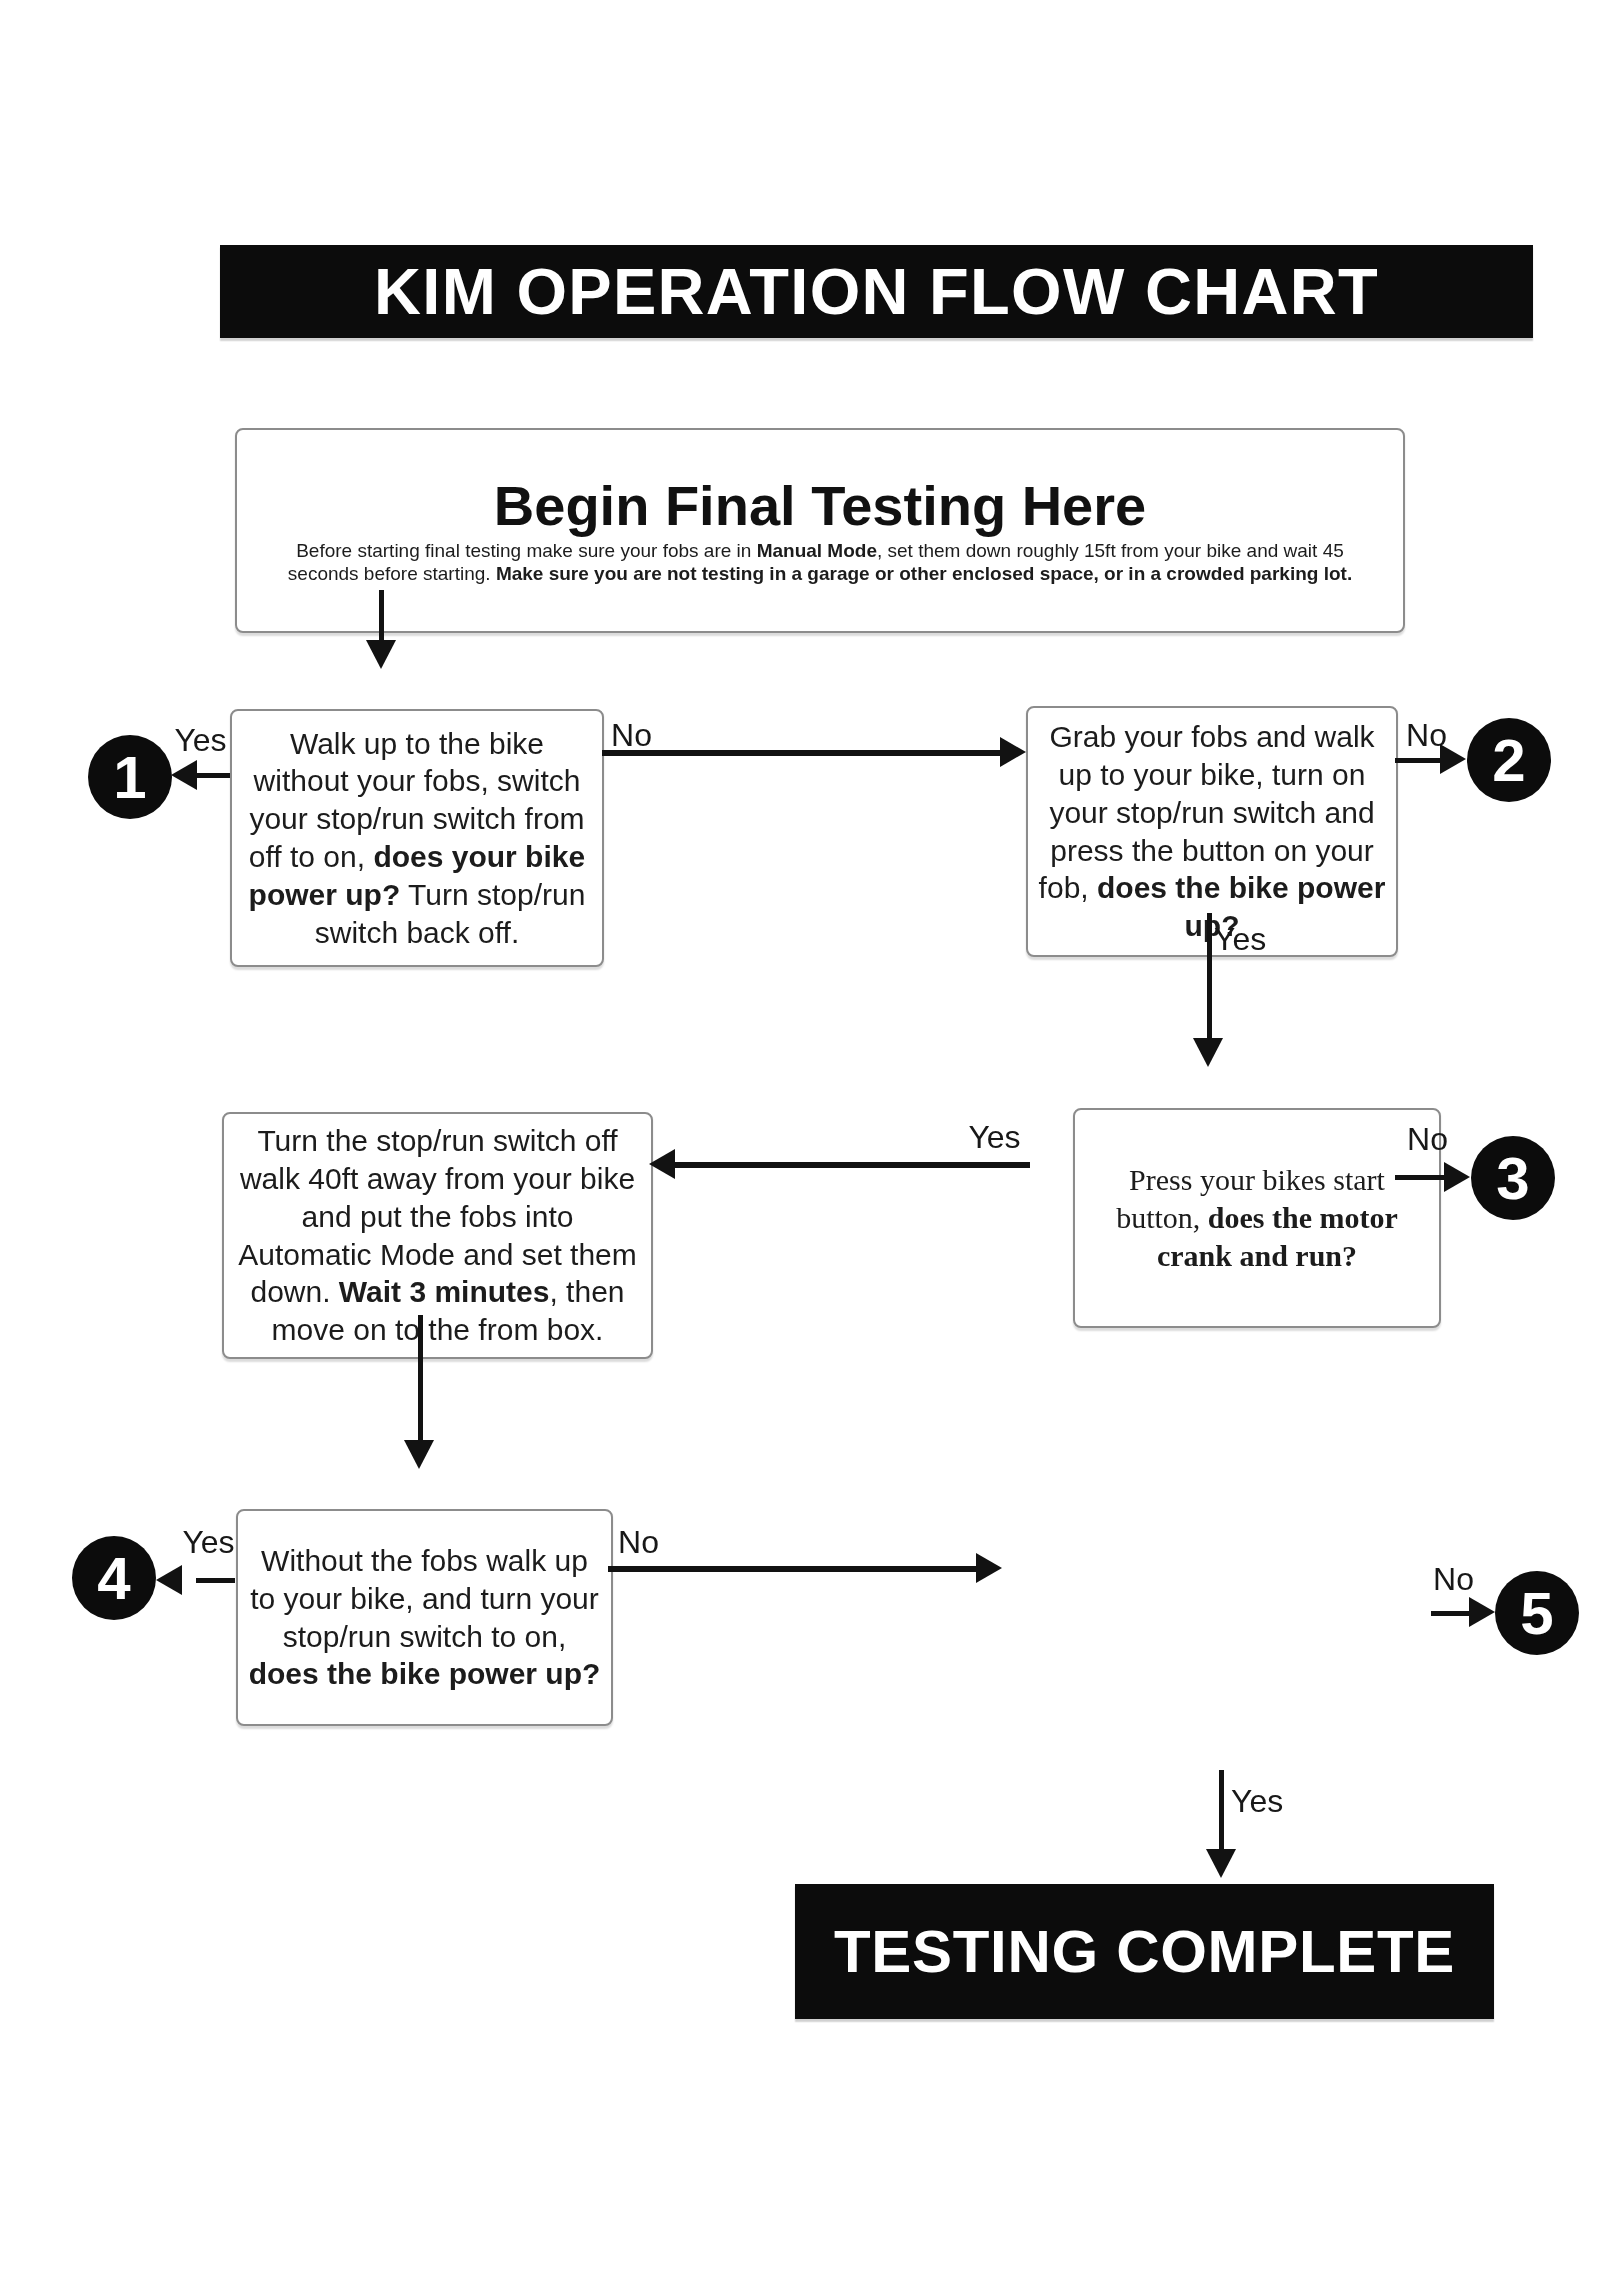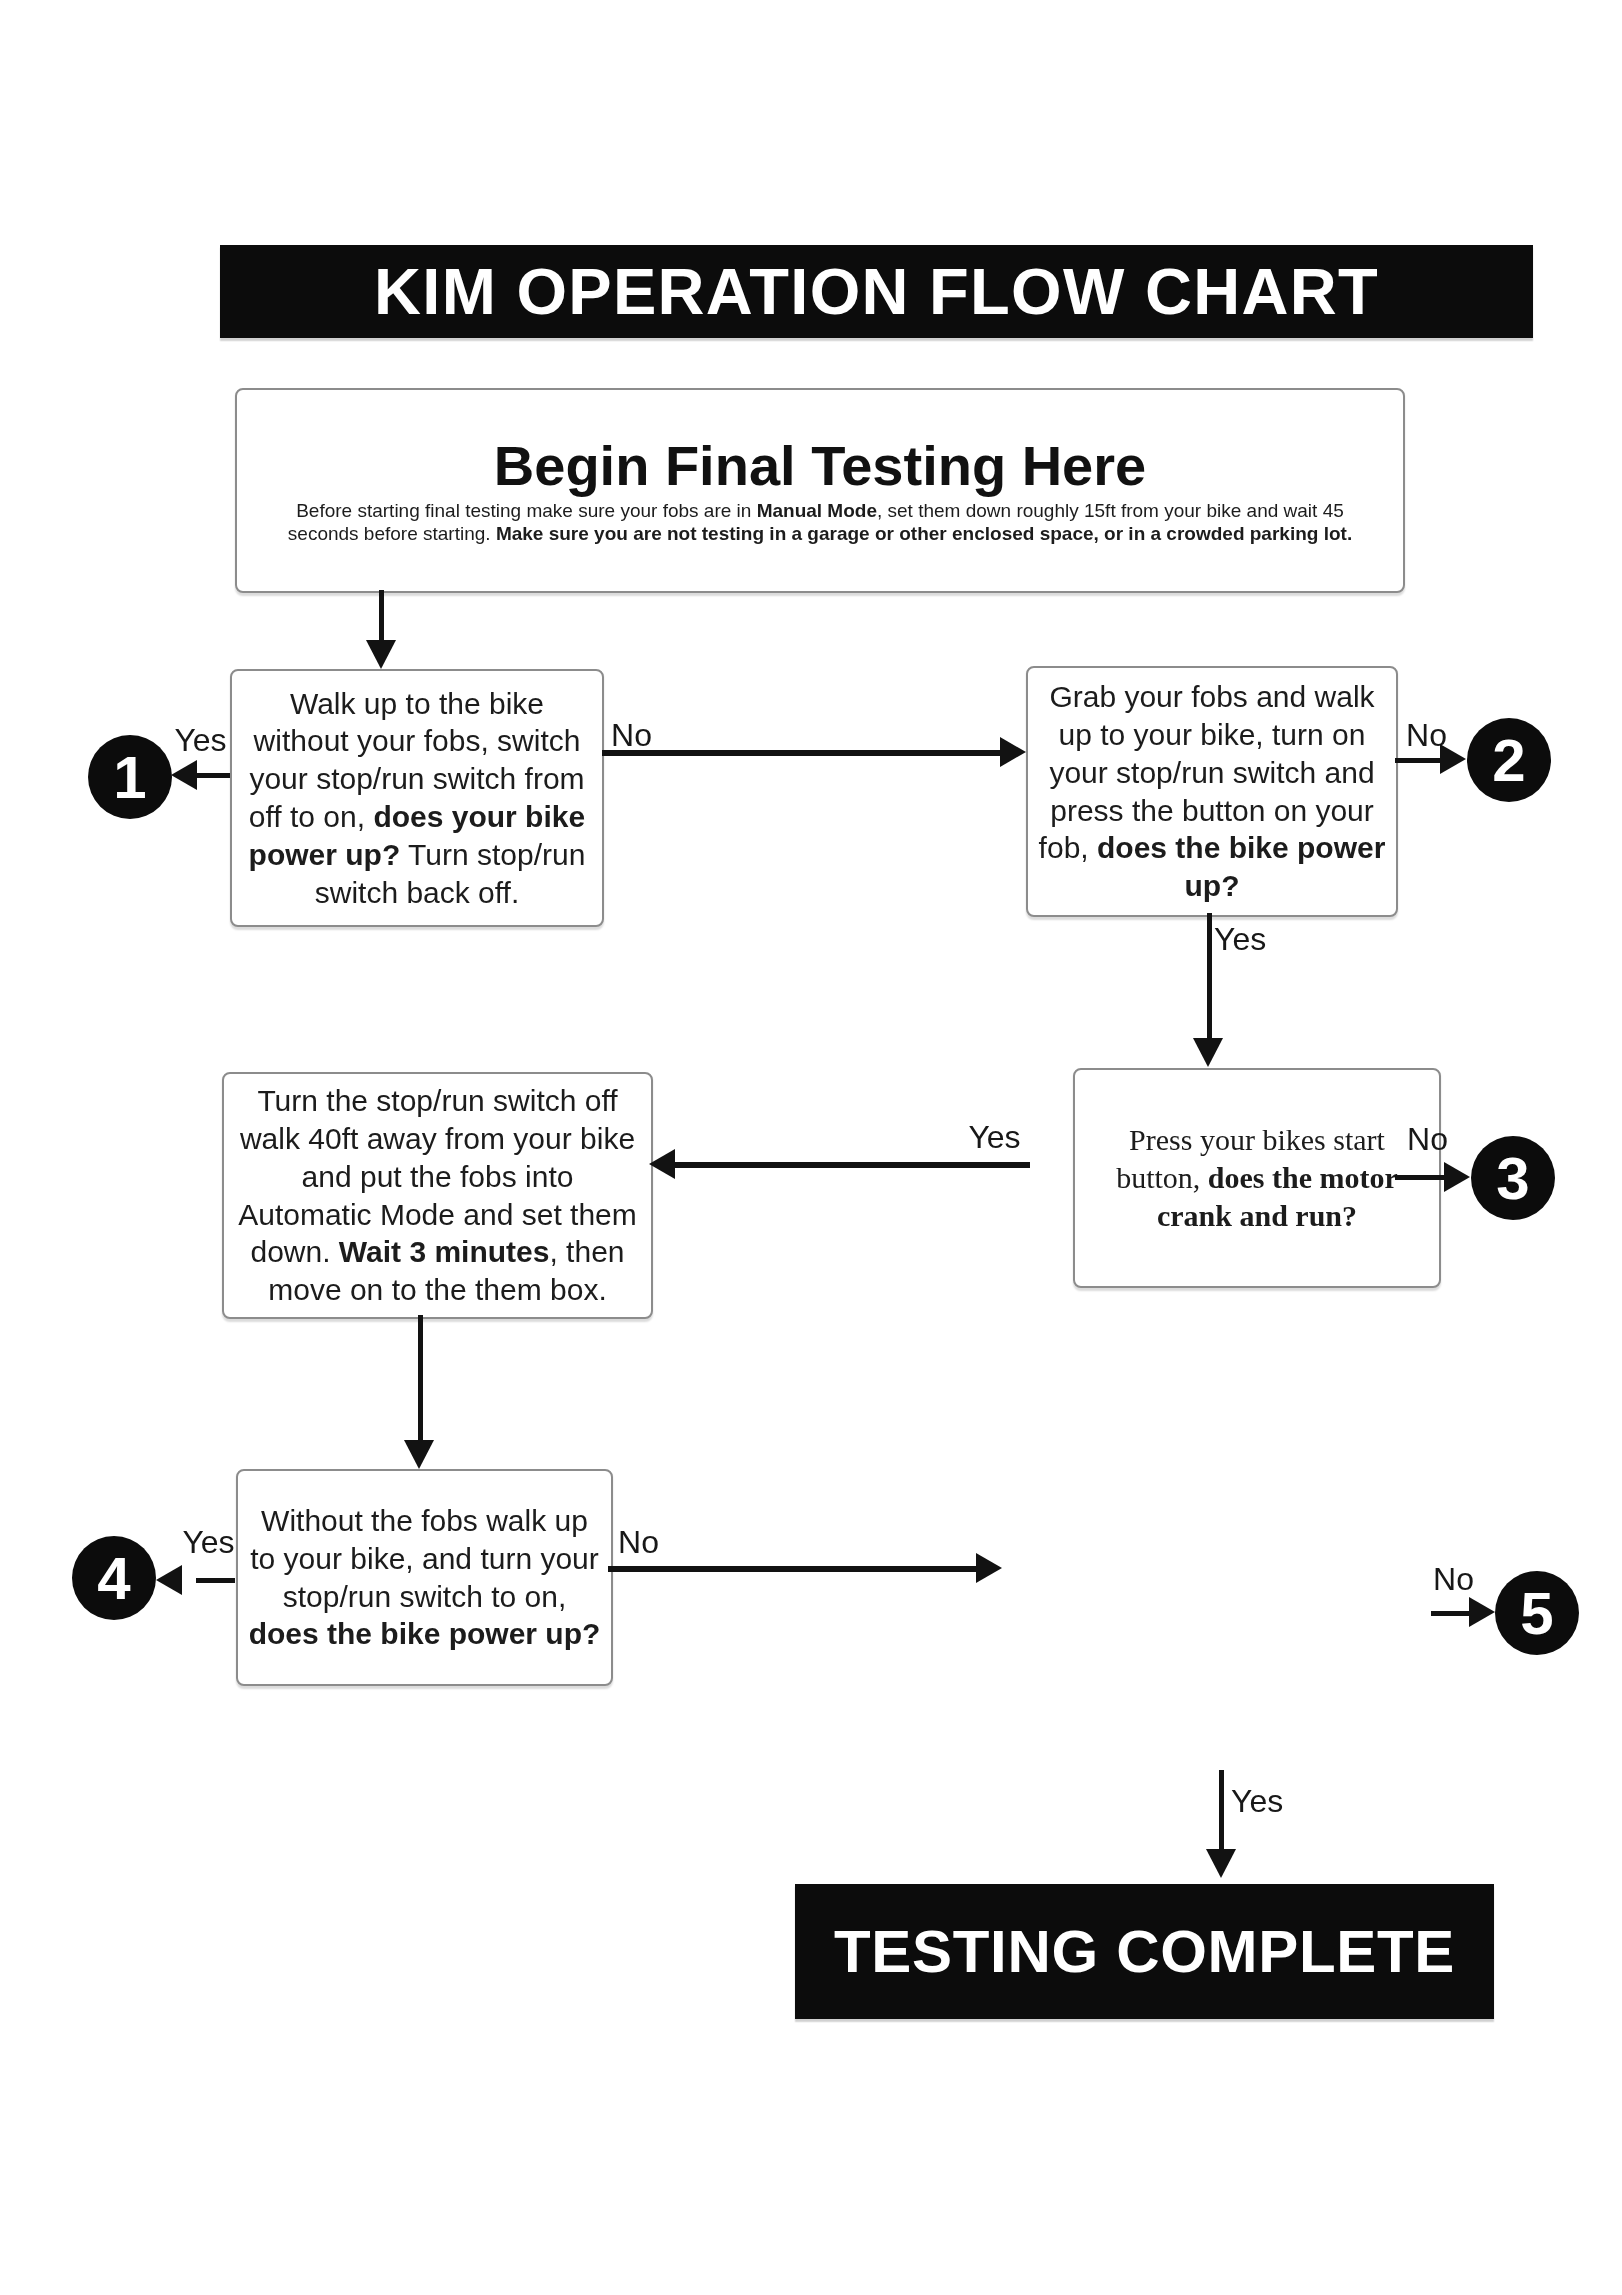--- a/index.html
+++ b/index.html
@@ -11,20 +11,21 @@
     position:absolute;background:#0c0c0c;color:#ffffff;
     display:flex;align-items:center;justify-content:center;
     font-weight:bold;text-align:center;box-shadow:0 2.6px 1.3px rgba(0,0,0,.18);
   }
   .title-bar{left:220px;top:245px;width:1313px;height:93px;font-size:65px;letter-spacing:1.3px;}
   .end-bar{left:795px;top:1884px;width:699px;height:135px;font-size:60px;letter-spacing:0.7px;}
   .node{
     position:absolute;background:#ffffff;border:2px solid #8c8c8c;border-radius:7.9px;
     display:flex;align-items:center;justify-content:center;text-align:center;
     box-shadow:0 2.6px 2px rgba(0,0,0,.14);
+    margin-top:40px;
   }
   .node .txt{padding:6.5px 10.5px;font-size:30px;line-height:1.26;color:#1c1c1c;}
   .start-node{left:235px;top:388px;width:1166px;height:201px;}
   .start-node .heading{font-size:56px;font-weight:bold;line-height:1.05;margin:1.3px 0 3.9px 0;color:#111;}
   .start-node .body{font-size:19px;line-height:1.22;padding:0 13px;}
   .b{font-weight:bold;}
   .i{font-style:italic;}
   .circle{
     position:absolute;width:84px;height:84px;border-radius:50%;background:#0c0c0c;color:#ffffff;
     display:flex;align-items:center;justify-content:center;font-size:60px;font-weight:bold;
@@ -79,21 +80,21 @@
   <div class="ah ah-r" style="left:1440px;top:744px;"></div>
   <div class="circle" style="left:1467px;top:718px;">
     <span>2</span>
   </div>
 
   <div class="lbl" style="left:1214px;top:921px;text-align:left;">Yes</div>
   <div class="vl" style="left:1207px;top:913px;width:4.6px;height:126px;"></div>
   <div class="ah ah-d" style="left:1193px;top:1038px;"></div>
 
   <div class="node" style="left:222px;top:1072px;width:427px;height:243px;">
-    <div class="txt"><span>Turn the stop/run switch off walk 40ft away from your bike and put the fobs into Automatic Mode and set them down. </span><span class="b">Wait 3 minutes</span><span>, then move on to the them box.</span></div>
+    <div class="txt"><span>Turn the stop/run switch off walk 40ft away from your bike and put the fobs into Automatic Mode and set them down. </span><span class="b">Wait 3 minutes</span><span>, then move on to the from box.</span></div>
   </div>
 
   <div class="lbl" style="left:955px;top:1119px;">Yes</div>
   <div class="hl" style="left:675px;top:1162px;width:355px;height:5.9px;"></div>
   <div class="ah ah-l" style="left:649px;top:1149px;"></div>
 
   <div class="node" style="left:1073px;top:1068px;width:364px;height:216px;font-family:Liberation Serif, serif;">
     <div class="txt"><span>Press your bikes start button, </span><span class="b">does the motor crank and run?</span></div>
   </div>
 

